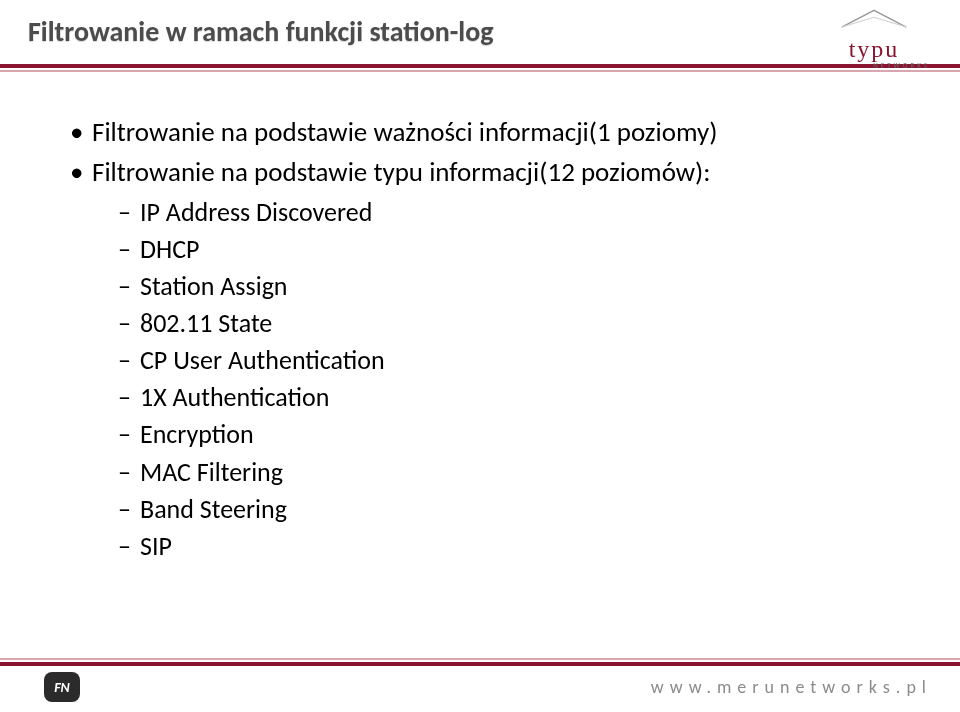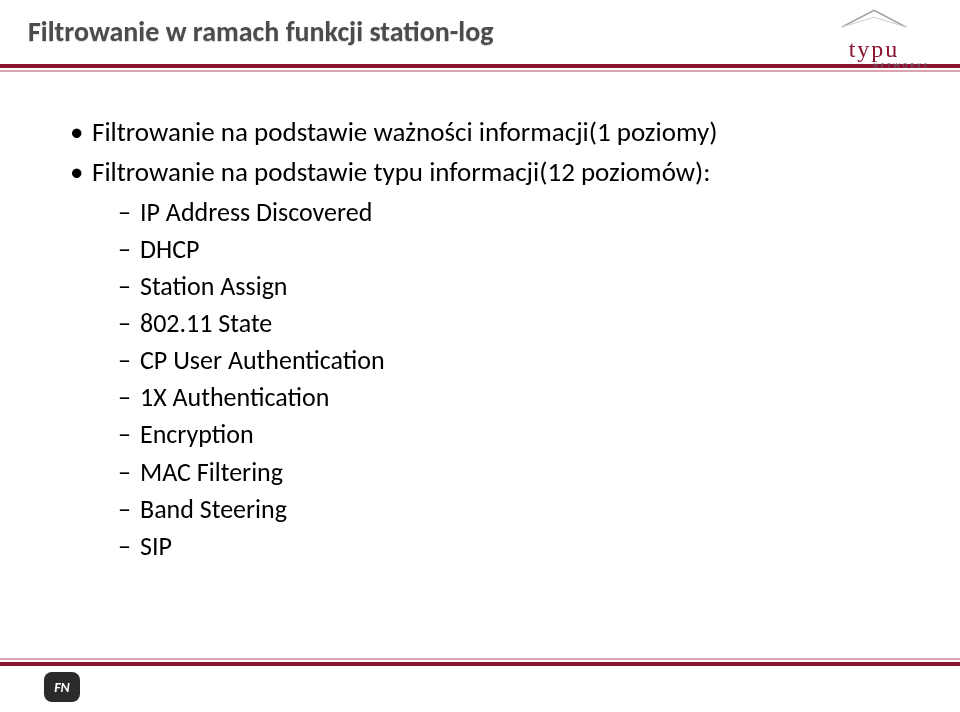--- a/index.html
+++ b/index.html
@@ -179,14 +179,15 @@
 
   <div class="footer-rules">
     <div class="rule-light"></div>
     <div class="rule-dark"></div>
   </div>
 
   <div class="footer-logo">
     <span>FN</span>
   </div>
 
+  <div class="footer-url">www.merunetworks.pl</div>
 
 </div>
 
 </body></html>

